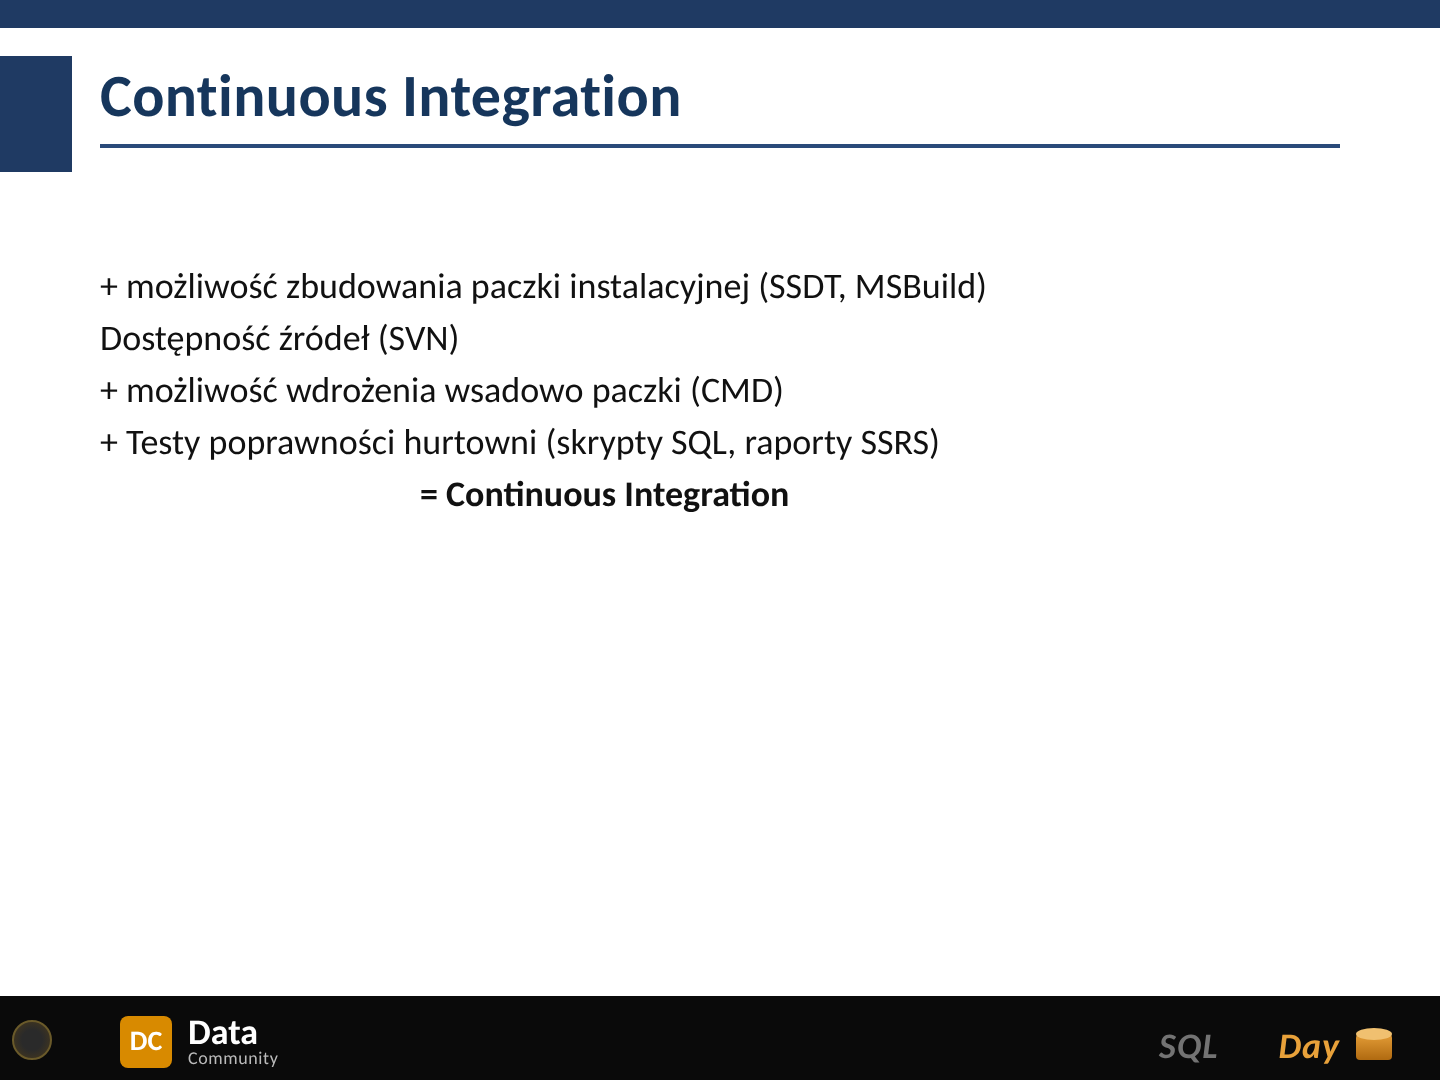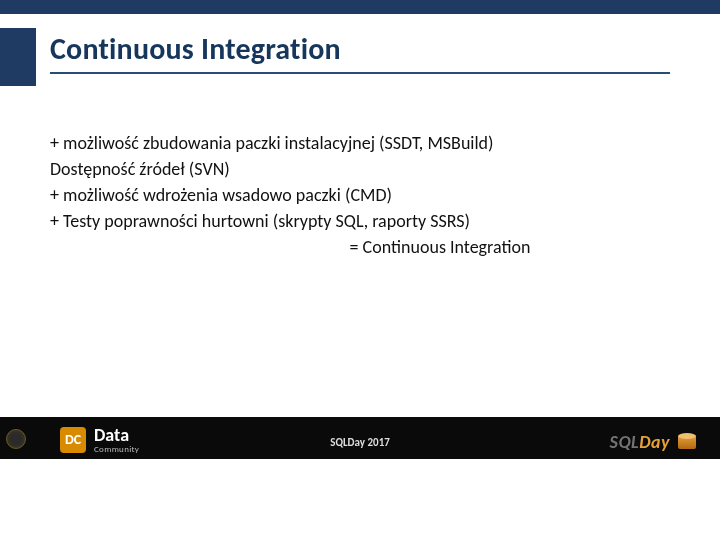--- a/index.html
+++ b/index.html
@@ -1,36 +1,36 @@
 <!DOCTYPE html>
 <html><head>
 <meta charset="utf-8">
 <style>
   * { margin: 0; padding: 0; box-sizing: border-box; }
   html, body { width: 720px; height: 540px; font-family: Calibri, "Segoe UI", Arial, sans-serif; background: #fff; overflow: hidden; }
-  .slide { position: relative; width: 720px; height: 459px; }
+  .slide { position: relative; width: 720px; height: 540px; }
   .topbar { position: absolute; left: 0; top: 0; width: 720px; height: 14px; background: #1f3a63; }
   .leftblock { position: absolute; left: 0; top: 28px; width: 36px; height: 58px; background: #1f3a63; }
   .title { position: absolute; left: 50px; top: 30px; font-size: 30px; font-weight: 700; color: #16365c; letter-spacing: 0.2px; }
   .underline { position: absolute; left: 50px; top: 72px; width: 620px; height: 2px; background: #2a4a7a; }
   .body { position: absolute; left: 50px; top: 130px; width: 620px; color: #111; font-size: 18px; line-height: 1.45; }
   .body p { margin: 0; }
-  .result { text-align: center; font-weight: 400; margin-top: 2px; padding-left: 160px; }
+  .result { text-align: left; font-weight: 700; margin-top: 2px; padding-left: 160px; }
   .footer { position: absolute; left: 0; bottom: 0; width: 720px; height: 42px; background: #0a0a0a; color: #eee; }
   .footer-center { position: absolute; left: 0; bottom: 10px; width: 720px; text-align: center; font-size: 11px; font-weight: 600; color: #ddd; }
   .logo-dc { position: absolute; left: 32px; bottom: 6px; display: flex; align-items: center; gap: 8px; margin-left: 28px; }
   .dc-badge { width: 26px; height: 26px; border-radius: 4px; background: #d88a00; display: flex; align-items: center; justify-content: center; color: #fff; font-weight: 700; font-size: 14px; }
   .dc-text { line-height: 1; }
   .dc-text .t1 { font-size: 18px; color: #fff; font-weight: 600; }
   .dc-text .t2 { font-size: 9px; color: #bbb; letter-spacing: 0.3px; }
   .emblem { position: absolute; left: 6px; bottom: 10px; width: 20px; height: 20px; border-radius: 50%; border: 1px solid #6a5a2a; background: radial-gradient(circle at 50% 50%, #2a2a2a 40%, #4a3a1a 100%); }
   .logo-sqlday { position: absolute; right: 22px; bottom: 6px; display: flex; align-items: center; gap: 6px; }
   .sqlday-text { font-size: 18px; font-weight: 700; font-style: italic; letter-spacing: 0.5px; }
   .sqlday-text .s1 { color: #737373; }
-  .sqlday-text .s2 { color: #e8a13a; }
+  .sqlday-text .s2 { color: #e8a13a; margin-left: 30px; }
   .barrel { width: 22px; height: 20px; position: relative; }
   .barrel::before { content: ""; position: absolute; left: 2px; top: 3px; width: 18px; height: 14px; background: linear-gradient(180deg,#e8a13a 0%, #b06a10 100%); border-radius: 3px 3px 2px 2px; }
   .barrel::after { content: ""; position: absolute; left: 2px; top: 1px; width: 18px; height: 6px; background: #f0c070; border-radius: 50%; }
 </style>
 </head>
 <body>
 
 <div class="slide">
   <div class="topbar"></div>
   <div class="leftblock"></div>
@@ -47,21 +47,20 @@
 
   <div class="footer">
     <div class="emblem"></div>
     <div class="logo-dc">
       <div class="dc-badge">DC</div>
       <div class="dc-text">
         <div class="t1">Data</div>
         <div class="t2">Community</div>
       </div>
     </div>
-    <div class="footer-center">SQLDay 2017</div>
     <div class="logo-sqlday">
       <div class="sqlday-text">
         <span class="s1">SQL</span><span class="s2">Day</span>
       </div>
       <div class="barrel"></div>
     </div>
   </div>
 </div>
 
 </body></html>

